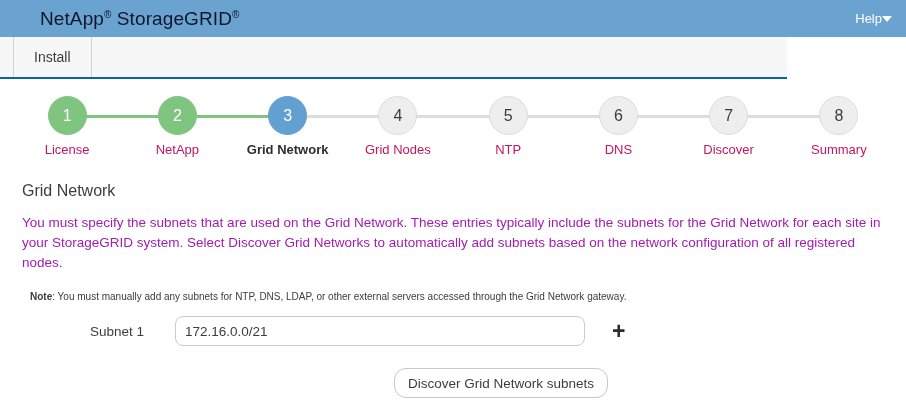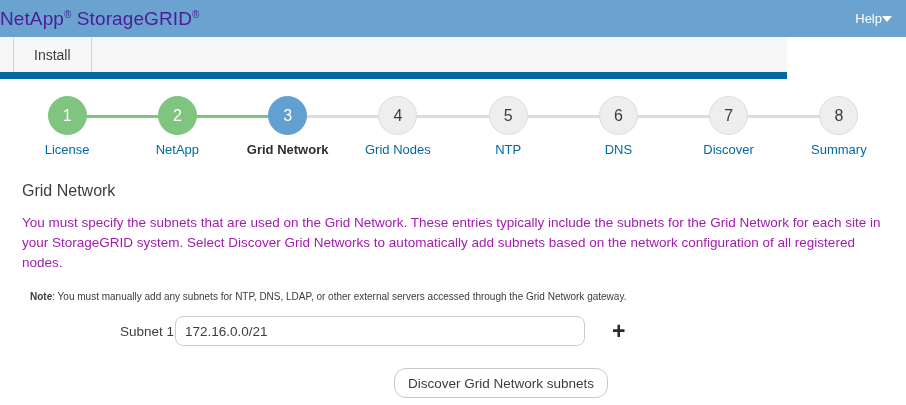--- a/index.html
+++ b/index.html
@@ -13,24 +13,25 @@
   }
 
   
   .appbar {
     position: absolute; left: 0; top: 0;
     width: 906px; height: 37px;
     background: #6aa2d0;
     display: flex; align-items: center; justify-content: space-between;
   }
   .brand {
-    color: #4c1d95;
+    color: #0f172a;
     font-size: 19px;
     letter-spacing: 0.1px;
     white-space: nowrap;
+    margin-left: 40px;
   }
   .brand sup { font-size: 10px; vertical-align: super; }
   .help-menu {
     color: #ffffff;
     font-size: 13px;
     padding-right: 14px;
     display: flex; align-items: center; 
     white-space: nowrap;
   }
   .caret-down {
@@ -39,21 +40,21 @@
     border-right: 5px solid transparent;
     border-top: 6px solid #ffffff;
     display: inline-block;
   }
 
   
   .tabstrip {
     position: absolute; left: 0; top: 37px;
     width: 787px; height: 42px;
     background: #f7f7f7;
-    border-bottom: 7px solid #0369a1;
+    border-bottom: 2px solid #0369a1;
     display: flex; align-items: stretch;
   }
   .tabstrip-lead { width: 14px; border-right: 1px solid #d3d3d3; }
   .tab {
     display: flex; align-items: center;
     padding: 0 20px;
     font-size: 14px;
     color: #3d3d3d;
     border-right: 1px solid #d3d3d3;
     background: #f7f7f7;
@@ -100,21 +101,21 @@
   }
   .step.done .bubble {
     background: #7fc47f; color: #ffffff; border-color: #7fc47f;
   }
   .step.current .bubble {
     background: #62a0d2; color: #ffffff; border-color: #62a0d2;
   }
   .step-label {
     margin-top: 7px;
     font-size: 13px;
-    color: #0369a1;
+    color: #be185d;
     white-space: nowrap;
   }
   .step.current .step-label { font-weight: bold; color: #2f2f2f; }
 
   
   .content {
     position: absolute; left: 0; top: 182px;
     width: 906px;
     padding: 0 22px;
   }
@@ -140,21 +141,21 @@
   .note-line b { font-weight: bold; }
 
   
   .form-row {
     position: absolute; left: 0; top: 316px;
     width: 906px;
     display: flex; align-items: center;
   }
   .field-label {
     width: 175px;
-    padding-left: 120px;
+    padding-left: 90px;
     font-size: 13.5px;
     color: #3d3d3d;
     white-space: nowrap;
   }
   .text-input {
     width: 410px; height: 30px;
     border: 1px solid #cccccc;
     background: #ffffff;
     padding: 0 9px;
     font-size: 13.5px;

